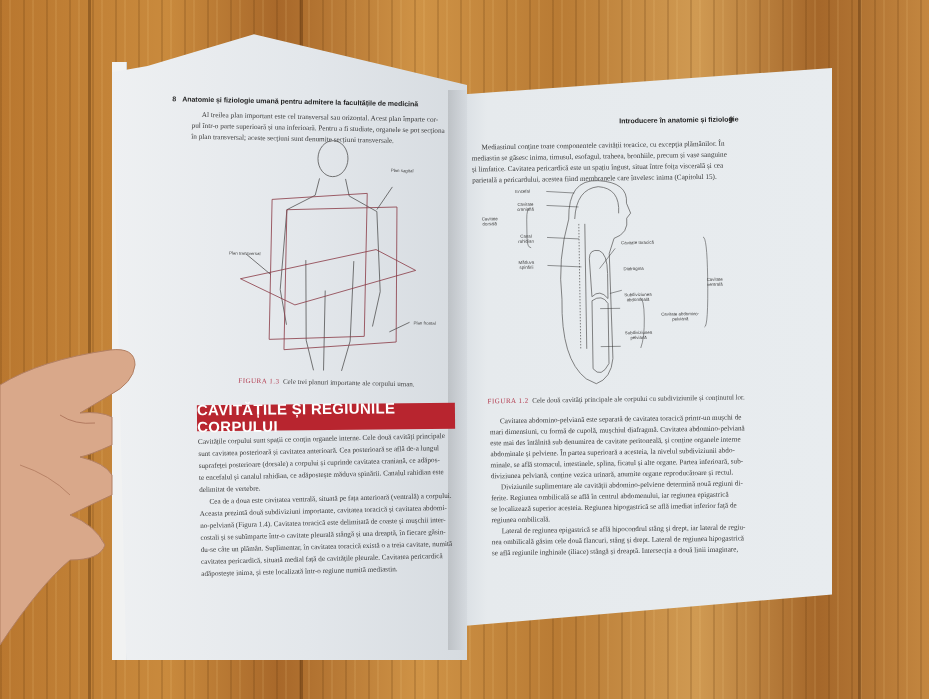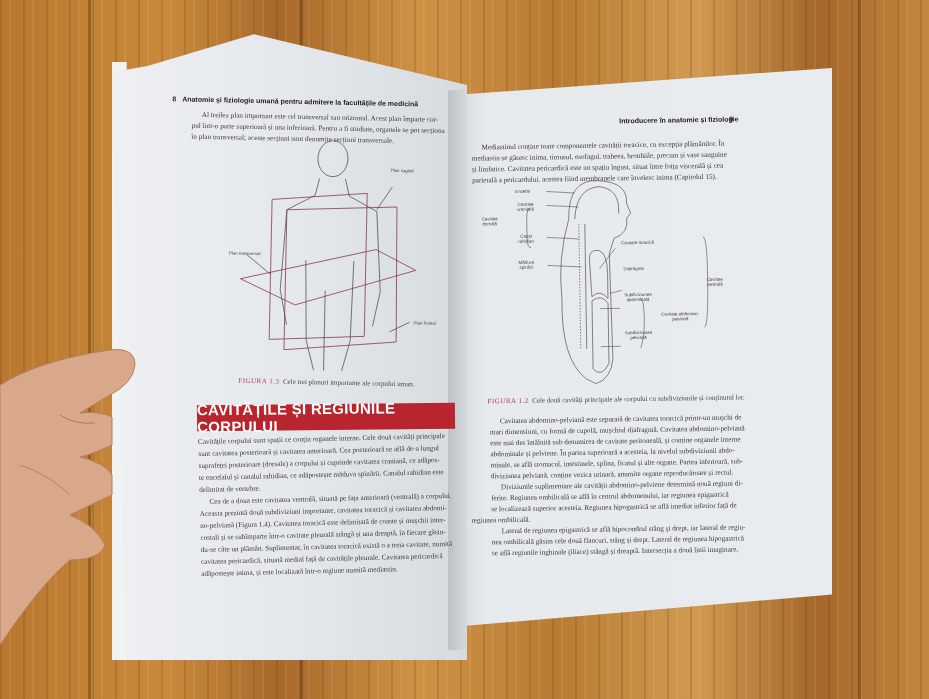--- a/index.html
+++ b/index.html
@@ -143,21 +143,21 @@
 
     <div class="txt" style="left:498px;top:414px;">Cavitatea abdomino-pelviană este separată de cavitatea toracică printr-un mușchi de</div>
     <div class="txt" style="left:488px;top:425px;">mari dimensiuni, cu formă de cupolă, mușchiul diafragmă. Cavitatea abdomino-pelviană</div>
     <div class="txt" style="left:488px;top:436px;">este mai des întâlnită sub denumirea de cavitate peritoneală, și conține organele interne</div>
     <div class="txt" style="left:488px;top:447px;">abdominale și pelviene. În partea superioară a acesteia, la nivelul subdiviziunii abdo-</div>
     <div class="txt" style="left:488px;top:458px;">minale, se află stomacul, intestinele, splina, ficatul și alte organe. Partea inferioară, sub-</div>
     <div class="txt" style="left:488px;top:469px;">diviziunea pelviană, conține vezica urinară, anumite organe reproducătoare și rectul.</div>
     <div class="txt" style="left:498px;top:480px;">Diviziunile suplimentare ale cavității abdomino-pelviene determină nouă regiuni di-</div>
     <div class="txt" style="left:488px;top:491px;">ferite. Regiunea ombilicală se află în centrul abdomenului, iar regiunea epigastrică</div>
     <div class="txt" style="left:488px;top:502px;">se localizează superior acesteia. Regiunea hipogastrică se află imediat inferior față de</div>
-    <div class="txt" style="left:468px;top:513px;">regiunea ombilicală.</div>
+    <div class="txt" style="left:488px;top:513px;">regiunea ombilicală.</div>
     <div class="txt" style="left:498px;top:524px;">Lateral de regiunea epigastrică se află hipocondrul stâng și drept, iar lateral de regiu-</div>
     <div class="txt" style="left:488px;top:535px;">nea ombilicală găsim cele două flancuri, stâng și drept. Lateral de regiunea hipogastrică</div>
     <div class="txt" style="left:488px;top:546px;">se află regiunile inghinale (iliace) stângă și dreaptă. Intersecția a două linii imaginare,</div>
   </div>
 </div>
 
 <svg class="hand" viewBox="0 0 140 300" width="140" height="300">
   <path d="M0 40 Q40 15 110 5 Q135 2 135 20 Q133 38 110 50 L80 68 Q100 66 112 72 L112 100 Q90 110 80 112 Q105 118 112 130 L112 150 Q90 160 70 170 Q95 180 105 200 Q100 215 70 215 Q40 240 0 300 Z" fill="#d9a88a" stroke="#b27f62" stroke-width="1"></path>
   <path d="M60 70 Q75 80 95 78" fill="none" stroke="#a86f55" stroke-width=".8"></path>
   <path d="M20 120 Q50 130 70 150" fill="none" stroke="#b07a5e" stroke-width=".8"></path>

